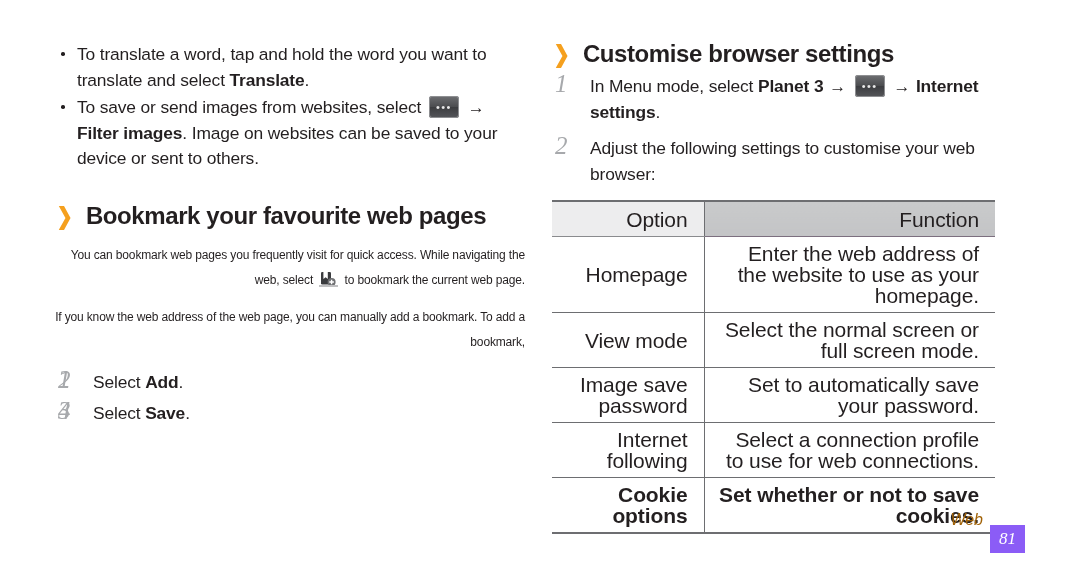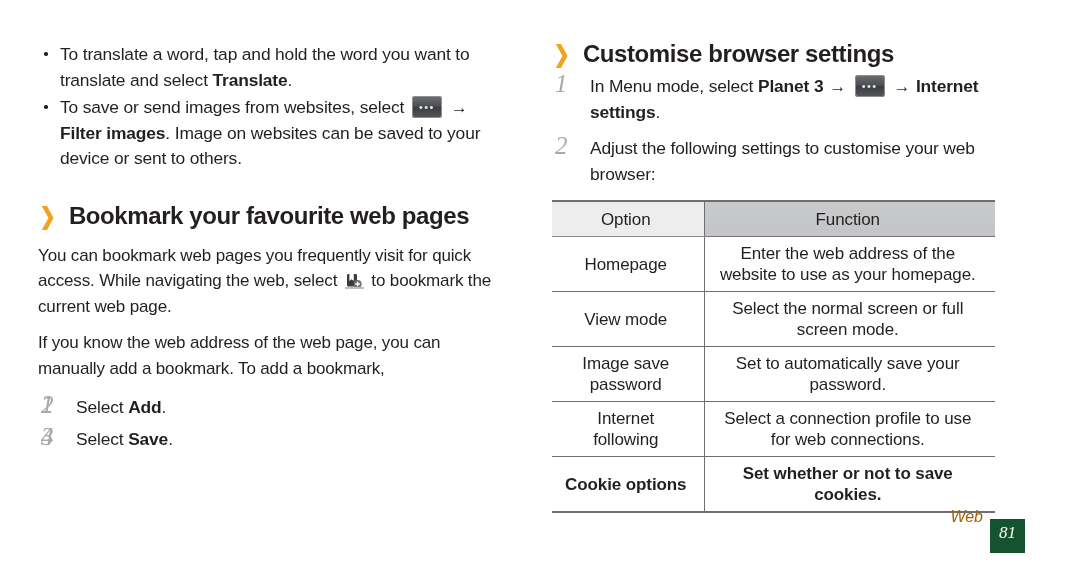--- a/index.html
+++ b/index.html
@@ -16,21 +16,21 @@
     overflow: hidden;
   }
   .page {
     position: absolute;
     inset: 0;
   }
 
   
   .col-left {
     position: absolute;
-    left: 38px;
+    left: 55px;
     top: 42px;
     width: 470px;
   }
   .col-right {
     position: absolute;
     left: 552px;
     top: 40px;
     width: 475px;
   }
 
@@ -76,24 +76,25 @@
     font-weight: bold;
     margin-right: 12px;
     line-height: 1;
     transform: scaleX(0.85);
   }
   .h-left { margin-top: 30px; margin-bottom: 13px; }
   .h-right { margin-bottom: 6px; }
 
   
   .para {
-    font-size: 17px;
+    font-size: 12px;
     line-height: 25.5px;
     letter-spacing: -0.15px;
     margin: 0 0 11px 0;
+    text-align: right;
   }
 
   
   .steps {
     margin: 0;
     padding: 0;
     list-style: none;
   }
   .step {
     position: relative;
@@ -165,24 +166,24 @@
   .arrow { font-size: 17px; padding: 0 1px; }
 
   
   .tbl {
     border-collapse: collapse;
     width: 443px;
     margin-top: 13px;
     table-layout: fixed;
   }
   .tbl th, .tbl td {
-    text-align: center;
+    text-align: right;
     vertical-align: middle;
     font-weight: normal;
-    font-size: 17px;
+    font-size: 21px;
     line-height: 21px;
     letter-spacing: -0.1px;
     color: #231f20;
     padding: 6px 16px 6px 12px;
   }
   .tbl col.c1 { width: 152px; }
   .tbl col.c2 { width: 291px; }
   .tbl thead th {
     height: 26px;
     padding-top: 4px;
@@ -215,27 +216,27 @@
     align-items: center;
     gap: 7px;
   }
   .footer .lbl {
     font-family: Liberation Sans, sans-serif;
     font-style: italic;
     font-size: 16px;
     color: #a16207;
   }
   .footer .pg {
-    background: #14532d;
+    background: #8b5cf6;
     color: #ffffff;
     font-family: "Liberation Serif", serif;
     font-style: italic;
     font-size: 17px;
     line-height: 1;
-    padding: 5px 9px 12px 9px;
+    padding: 5px 9px 6px 9px;
     min-width: 14px;
     text-align: center;
     margin-top: 38px;
   }
 </style>
 </head>
 <body>
 
 <div class="page">
 

